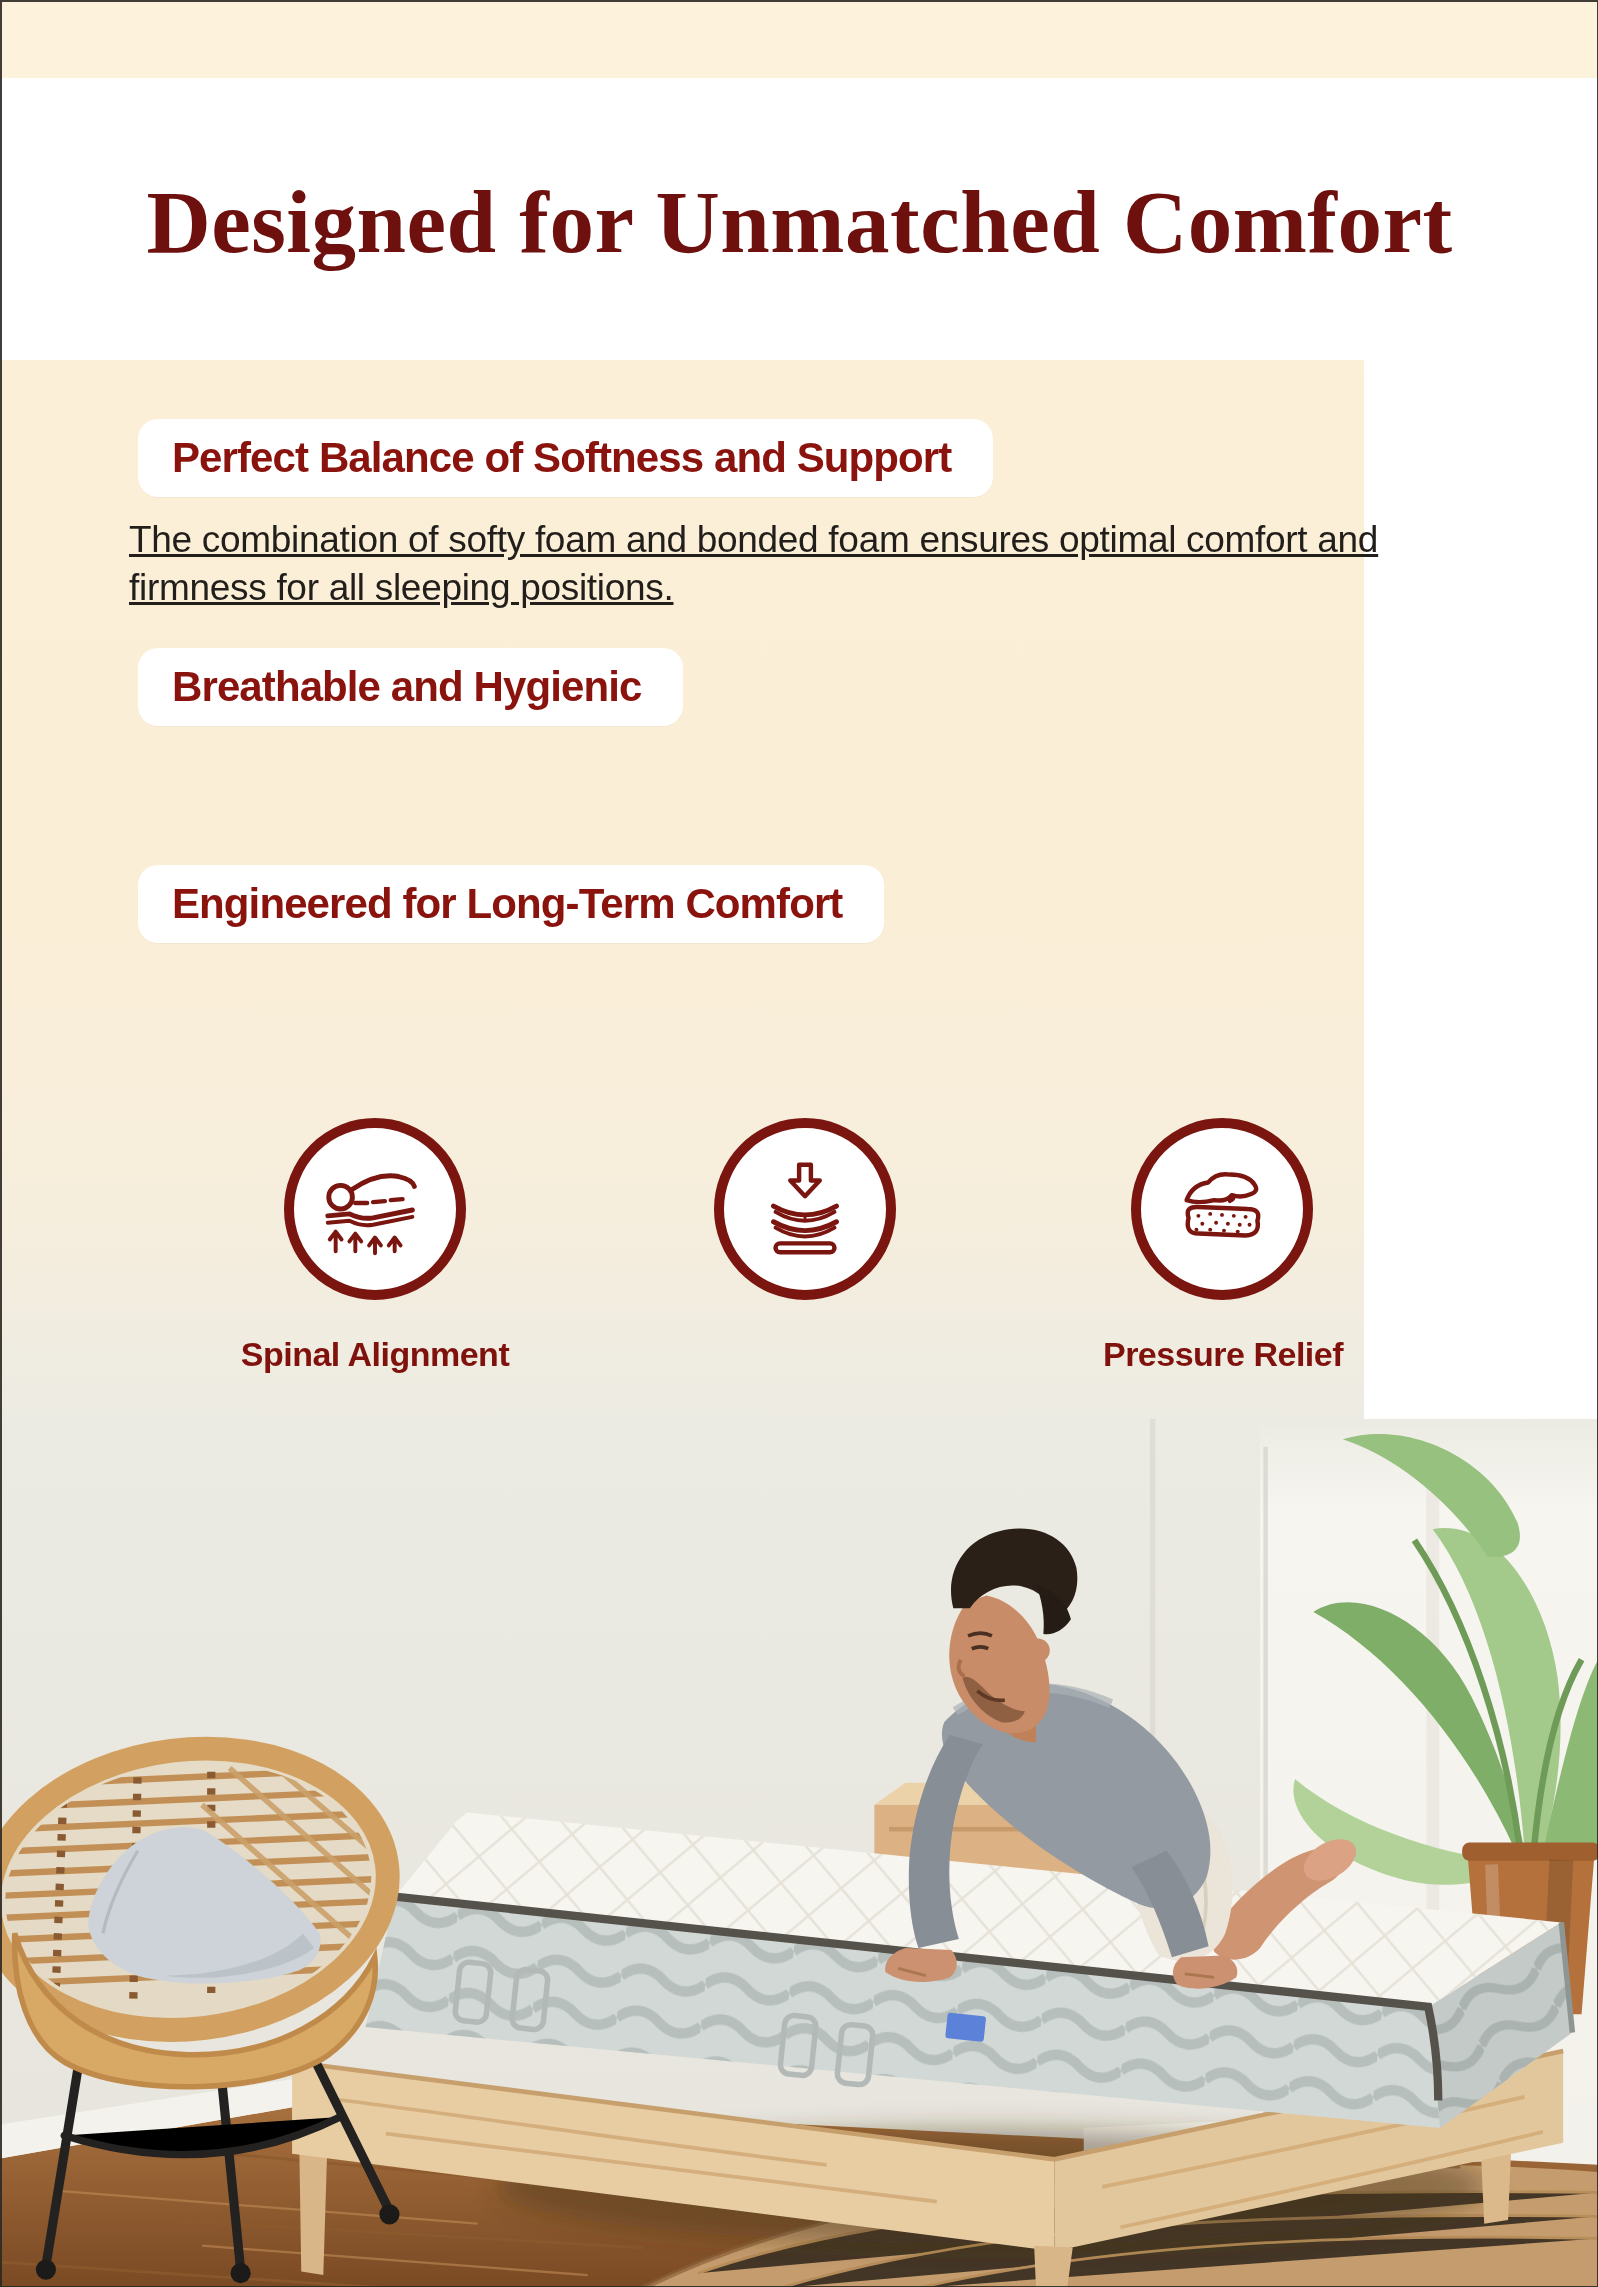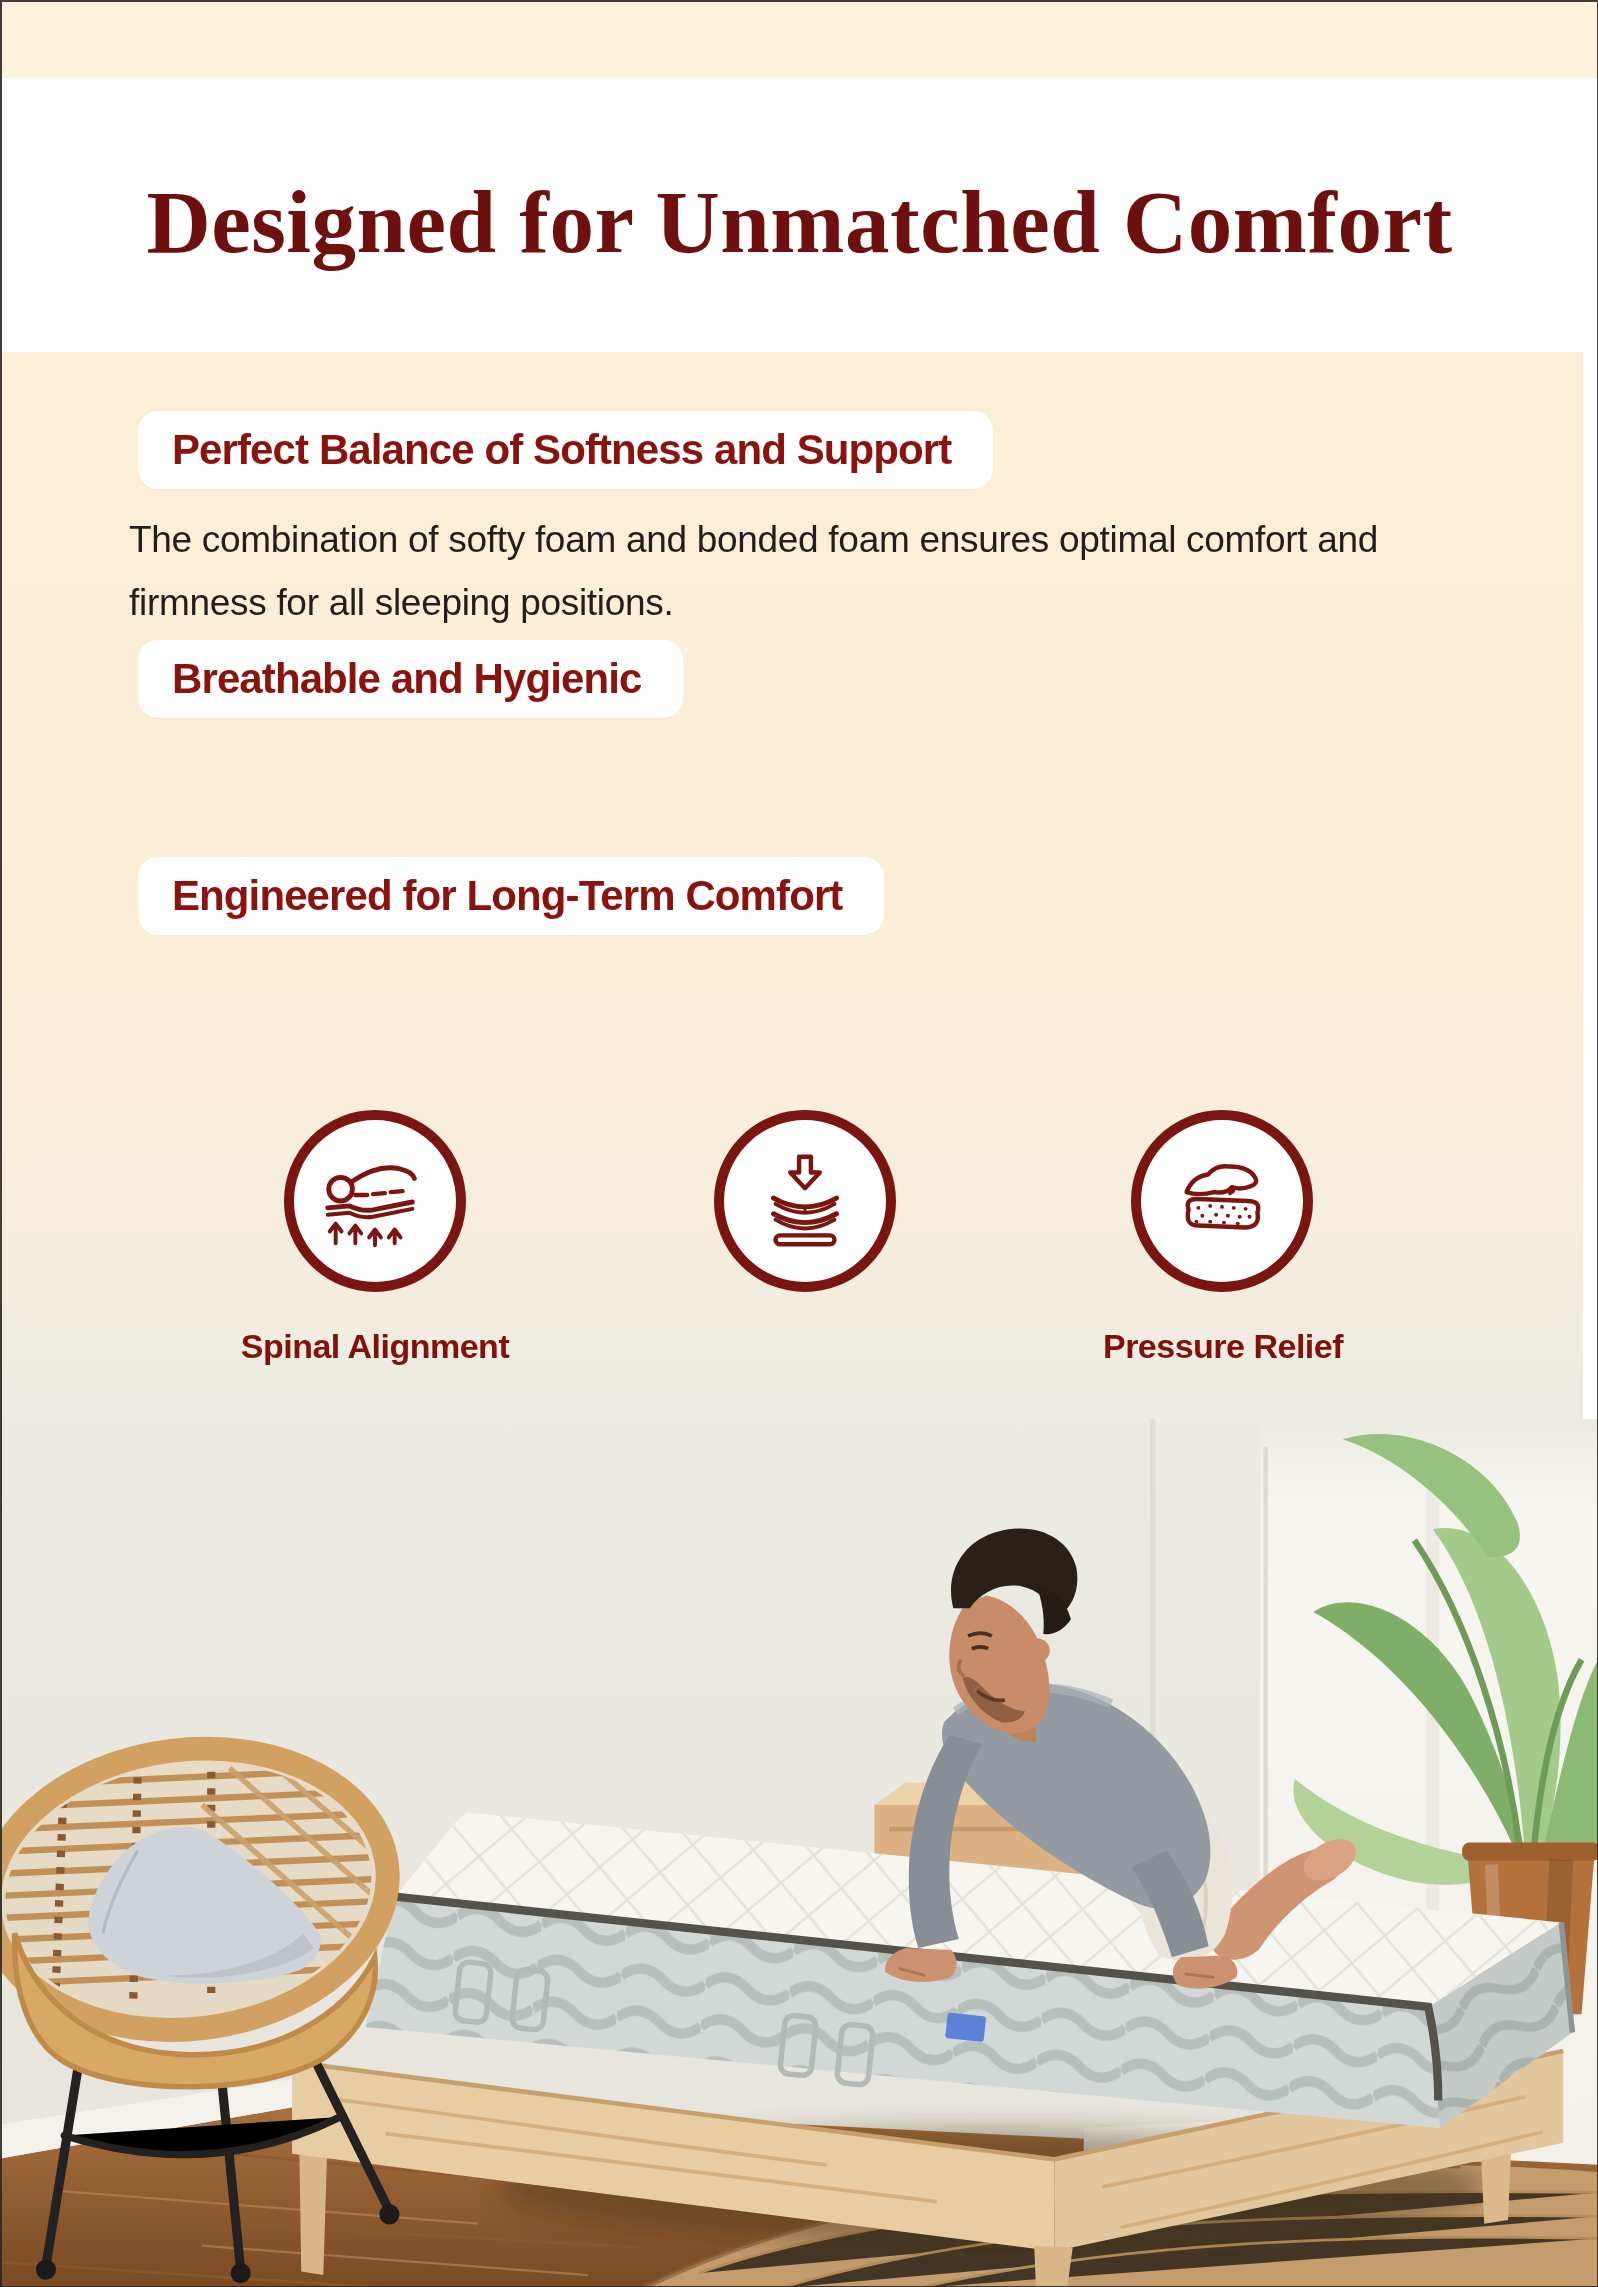--- a/index.html
+++ b/index.html
@@ -7,28 +7,28 @@
     position:relative;width:1599px;height:2288px;background:#fff;
     font-family:"Liberation Sans",sans-serif;overflow:hidden;margin:0 auto;
   }
   .frame{position:absolute;inset:0;border:2.8px solid rgba(44,41,35,.9);z-index:99;pointer-events:none;}
   .band-top{position:absolute;left:0;top:0;width:1599px;height:78px;background:#fdf2dc;}
   .band-title{position:absolute;left:0;top:78px;width:1599px;height:274px;background:#ffffff;
     display:flex;align-items:center;justify-content:center;}
   .band-title h1{
     margin:0;font-family:"Liberation Serif",serif;font-weight:bold;font-size:89px;
     color:#6e100e;letter-spacing:0.5px;white-space:nowrap;padding-top:13px;}
-  .content{position:absolute;left:0;top:352px;width:1583px;height:1067px;
+  .content{position:absolute;left:0;top:360px;width:1364px;height:1067px;
     background:linear-gradient(180deg,#fcefd8 0%,#fbeed7 52%,#f6eedd 80%,#ecebe3 100%);}
   .pill{position:absolute;left:138px;display:inline-block;background:#ffffff;border-radius:20px;
     height:78px;line-height:78px;padding:0 42px 0 34px;box-shadow:0 0.9px 0 rgba(0,0,0,.03);}
   .pill h2{display:inline;margin:0;font-size:42px;font-weight:bold;color:#8a130d;letter-spacing:-0.9px;}
   .pill1{top:59px;} .pill2{top:288px;text-align:center;} .pill3{top:505px;}
-  .para{position:absolute;left:129px;width:1327px;margin:0;font-size:37px;line-height:63px;
-    color:#211e1b;letter-spacing:-0.3px;}
+  .para{position:absolute;left:129px;width:1327px;margin:0;font-size:37px;line-height:48px;
+    color:#211e1b;letter-spacing:-0.3px;text-decoration:underline;}
   .para1{top:156px;} .para2{top:376px;} .para3{top:595px;}
   .circle{position:absolute;top:758px;width:182px;height:182px;border-radius:50%;
     border:10px solid #7a150f;background:#fff;box-sizing:border-box;
     display:flex;align-items:center;justify-content:center;}
   .c1{left:284px;} .c2{left:714px;} .c3{left:1131px;}
   .feat-label{position:absolute;top:975px;width:386px;text-align:center;
     font-size:34px;font-weight:bold;color:#7f120c;letter-spacing:-0.5px;}
   .fl1{left:182px;} .fl2{left:613px;} .fl3{left:1030px;}
   .photo{position:absolute;left:0;top:1419px;width:1599px;height:869px;overflow:hidden;}
   .photo svg{display:block;}

